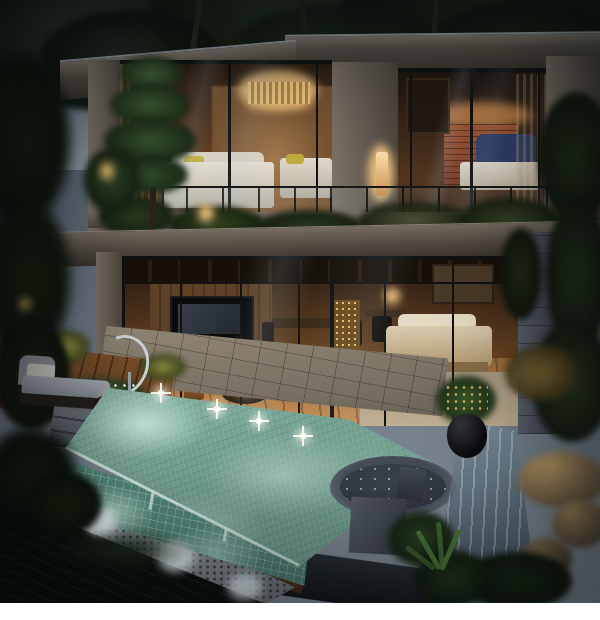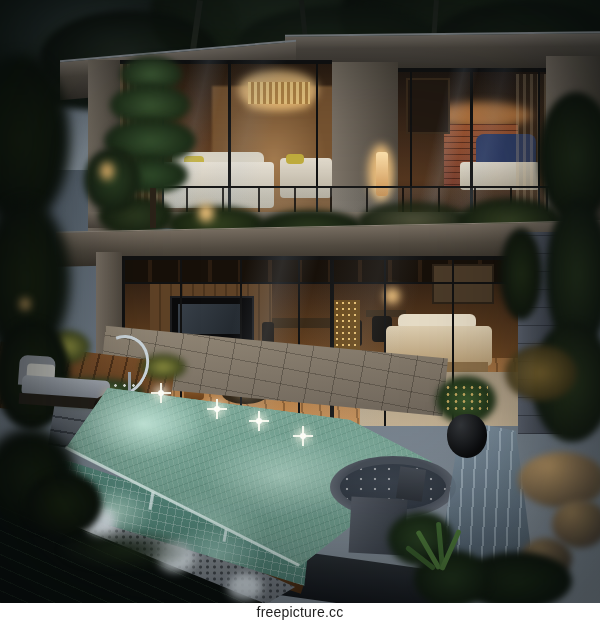--- a/index.html
+++ b/index.html
@@ -222,16 +222,13 @@
     <div class="a" style="left:444px;top:384px;width:44px;height:30px;background:radial-gradient(circle,rgba(230,190,110,.8) 1px,rgba(0,0,0,0) 1.7px) 0 0/8px 7px;"></div>
     <div class="a" style="left:447px;top:414px;width:40px;height:44px;border-radius:46% 46% 50% 50%;background:radial-gradient(ellipse at 35% 25%,#33363a,#0a0b0d 70%);"></div>
 
     <div class="blob soft2" style="left:-16px;top:428px;width:92px;height:96px;background:radial-gradient(#15200f,#090e09 78%);"></div>
     <div class="blob soft" style="left:26px;top:472px;width:76px;height:64px;background:radial-gradient(#18230f,#0a0f0a 78%);"></div>
     <div class="blob soft" style="left:60px;top:530px;width:130px;height:40px;background:radial-gradient(#1d2a18,rgba(10,15,12,0) 78%);"></div>
 
     <div class="vignette"></div>
   </div>
 
-  <div class="caption-bar">
-    <span>freepicture.cc</span>
-  </div>
 </div>
 
 </body></html>

